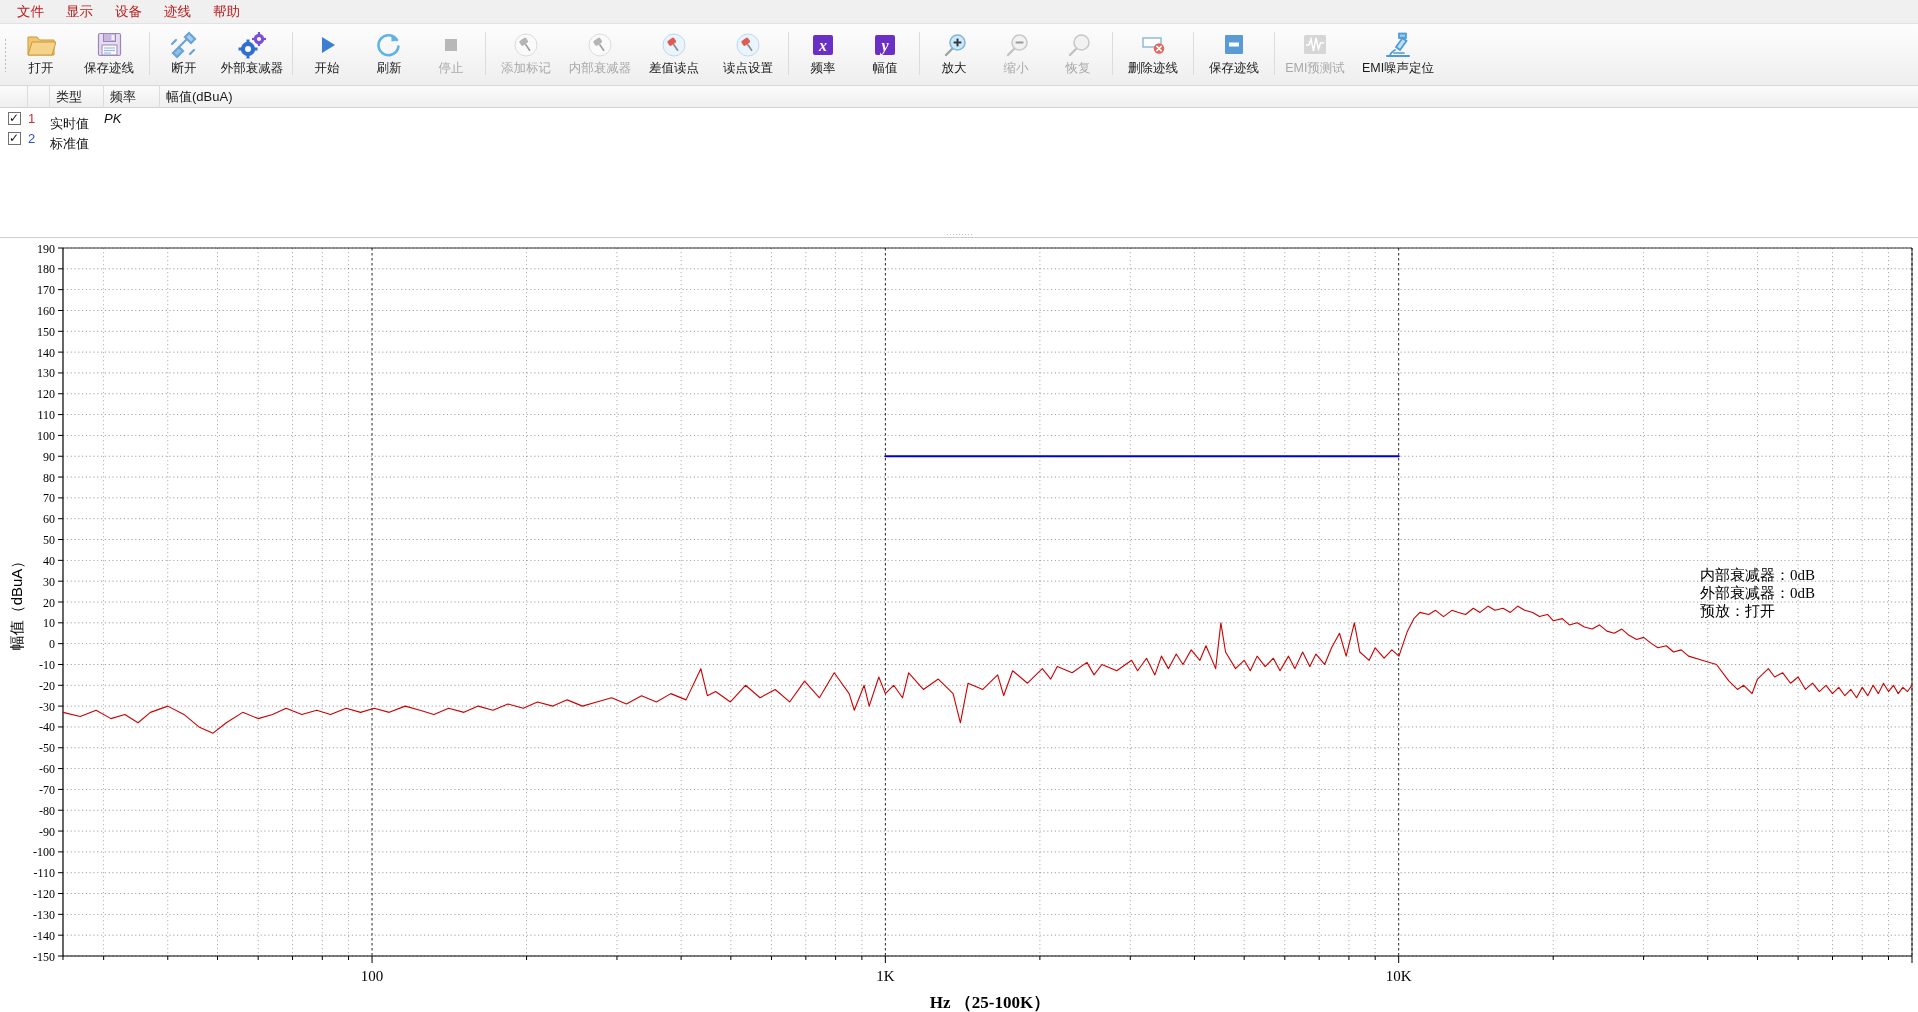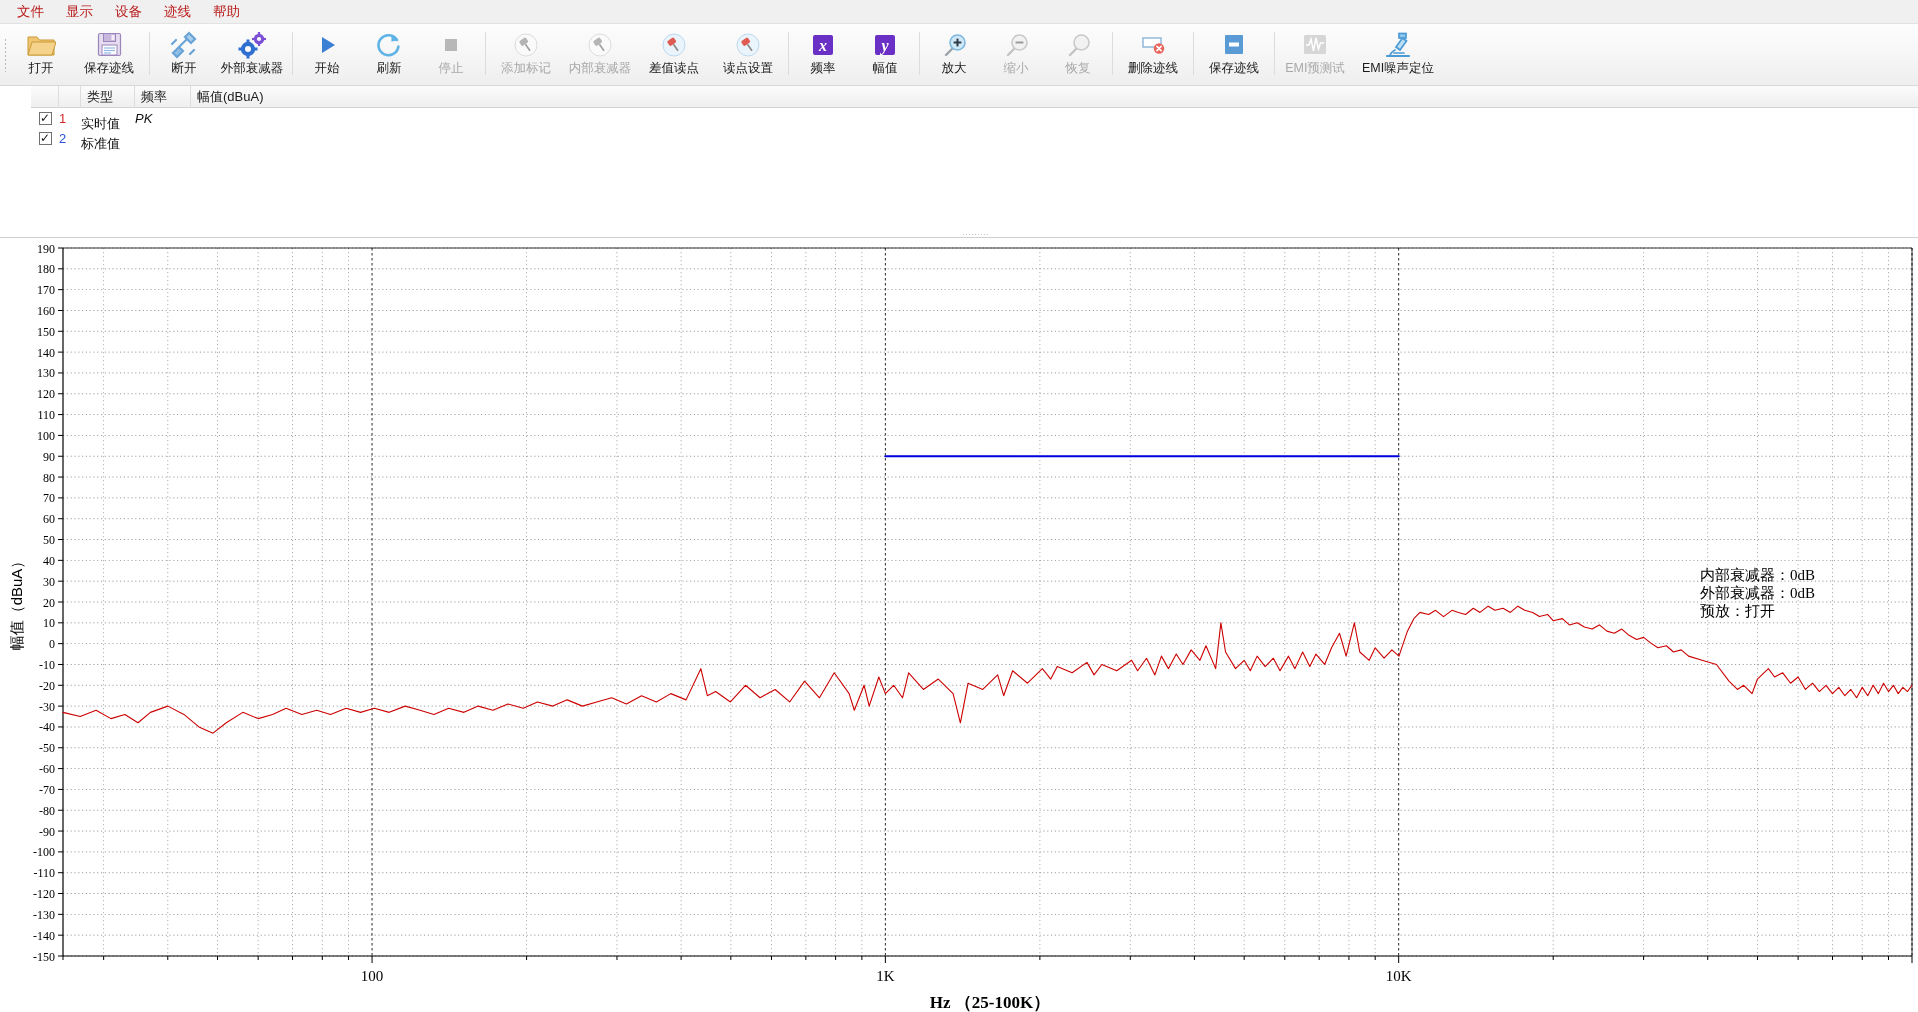--- a/index.html
+++ b/index.html
@@ -46,21 +46,20 @@
   .tbtn.wide { width: 74px; }
   .tbtn .ic { height: 31px; display:flex; align-items:center; justify-content:center; }
   .tbtn .lb { font-size: 12.5px; color: #1a1a1a; margin-top: 1px; white-space: nowrap; line-height: 14px; }
   .tbtn.disabled .lb { color: #a8a8a8; }
   .tsep { width: 1px; background: #dcdcdc; margin: 8px 3px 10px 3px; flex: 0 0 1px; }
 
   
   .tracewrap {
     flex: 0 0 152px; background: #fff; display: flex; flex-direction: column;
     border-bottom: 1px solid #cfcfcf;
-    padding-left: 31px;
   }
   .thead {
     height: 22px; background: linear-gradient(to bottom,#fbfbfb,#efefef);
     border-bottom: 1px solid #d3d3d3; display: flex; align-items: center; font-size: 13px; color:#1b1b1b;
   }
   .thead .hc { height: 22px; line-height: 22px; border-right: 1px solid #dcdcdc; padding-left: 6px; }
   .trow { height: 20px; display: flex; align-items: center; font-size: 13px; color:#111; }
   .c-chk { width: 28px; display: flex; align-items: center; justify-content: center; }
   .c-idx { width: 22px; text-align: left; }
   .c-type { width: 54px; margin-top: 12px; }

